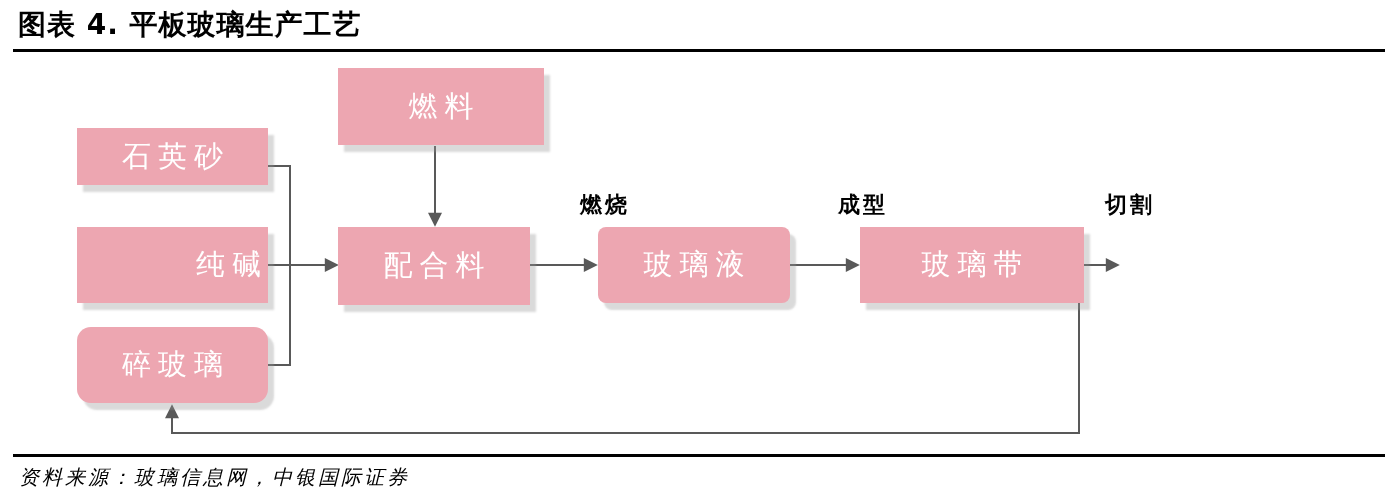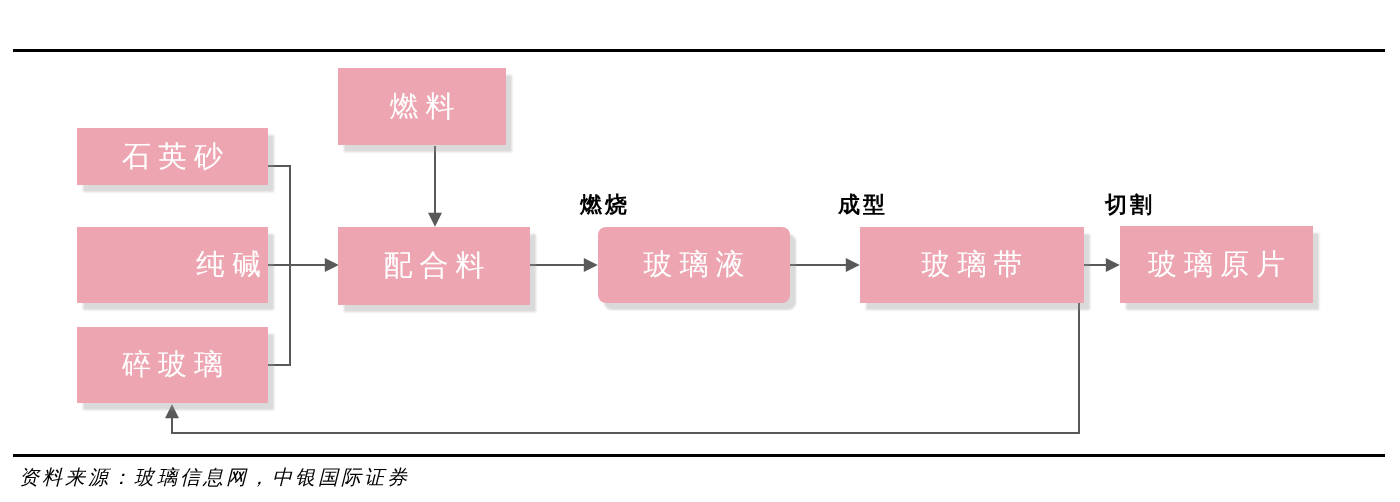--- a/index.html
+++ b/index.html
@@ -40,24 +40,24 @@
     color: #FFFFFF;
     display: flex;
     align-items: center;
     justify-content: center;
     font-size: 29px;
     letter-spacing: 7px;
     text-indent: 7px; 
     box-shadow: 6px 7px 2px rgba(150,150,150,0.35);
     white-space: nowrap;
   }
-  #node-fuel         { left: 338px;  top: 68px;  width: 168px; height: 77px; }
+  #node-fuel         { left: 338px;  top: 68px;  width: 206px; height: 77px; }
   #node-quartz-sand  { left: 77px;   top: 128px; width: 191px; height: 57px; }
   #node-soda-ash     { left: 77px;   top: 227px; width: 191px; height: 76px; justify-content: flex-end; }
-  #node-cullet       { left: 77px;   top: 327px; width: 191px; height: 76px; }
+  #node-cullet       { left: 77px;   top: 327px; width: 191px; height: 76px; border-radius: 14px; }
   #node-batch-mix    { left: 338px;  top: 227px; width: 192px; height: 78px; }
   #node-molten-glass { left: 598px;  top: 227px; width: 192px; height: 76px; border-radius: 8px; }
   #node-glass-ribbon { left: 860px;  top: 227px; width: 224px; height: 76px; }
   #node-glass-sheet  { left: 1120px; top: 226px; width: 193px; height: 77px; }
   .edge-label {
     position: absolute;
     font-size: 22px;
     font-weight: bold;
     color: #000000;
     letter-spacing: 3px;
@@ -75,20 +75,21 @@
     color: #000000;
     letter-spacing: 3px;
     white-space: nowrap;
   }
 </style>
 </head>
 <body>
 
 <div id="canvas">
 
+  <div class="figure-title">图表 4. 平板玻璃生产工艺</div>
   <div class="rule rule-top"></div>
 
   <svg class="connector-layer" width="1400" height="502" viewBox="0 0 1400 502" xmlns="http://www.w3.org/2000/svg">
     <defs>
       <marker id="arrow" markerUnits="userSpaceOnUse" markerWidth="16" markerHeight="14" viewBox="0 0 10 10" refX="8" refY="5" orient="auto">
         <path d="M0,0 L10,5 L0,10 Z" fill="#595959"></path>
       </marker>
     </defs>
     <path d="M435,146 L435,224" stroke="#595959" stroke-width="2" fill="none" marker-end="url(#arrow)"></path>
     <path d="M268,166 L290,166 L290,365 L268,365" stroke="#595959" stroke-width="2" fill="none"></path>
@@ -113,23 +114,20 @@
   </div>
   <div class="node" id="node-batch-mix">
     <span>配合料</span>
   </div>
   <div class="node" id="node-molten-glass">
     <span>玻璃液</span>
   </div>
   <div class="node" id="node-glass-ribbon">
     <span>玻璃带</span>
   </div>
-  <div class="node" id="node-glass-sheet">
-    <span>玻璃原片</span>
-  </div>
 
   <div class="edge-label" id="label-combustion">燃烧</div>
   <div class="edge-label" id="label-forming">成型</div>
   <div class="edge-label" id="label-cutting">切割</div>
 
   <div class="rule rule-bottom"></div>
   <div class="source-note">资料来源：玻璃信息网，中银国际证券</div>
 
 </div>
 

